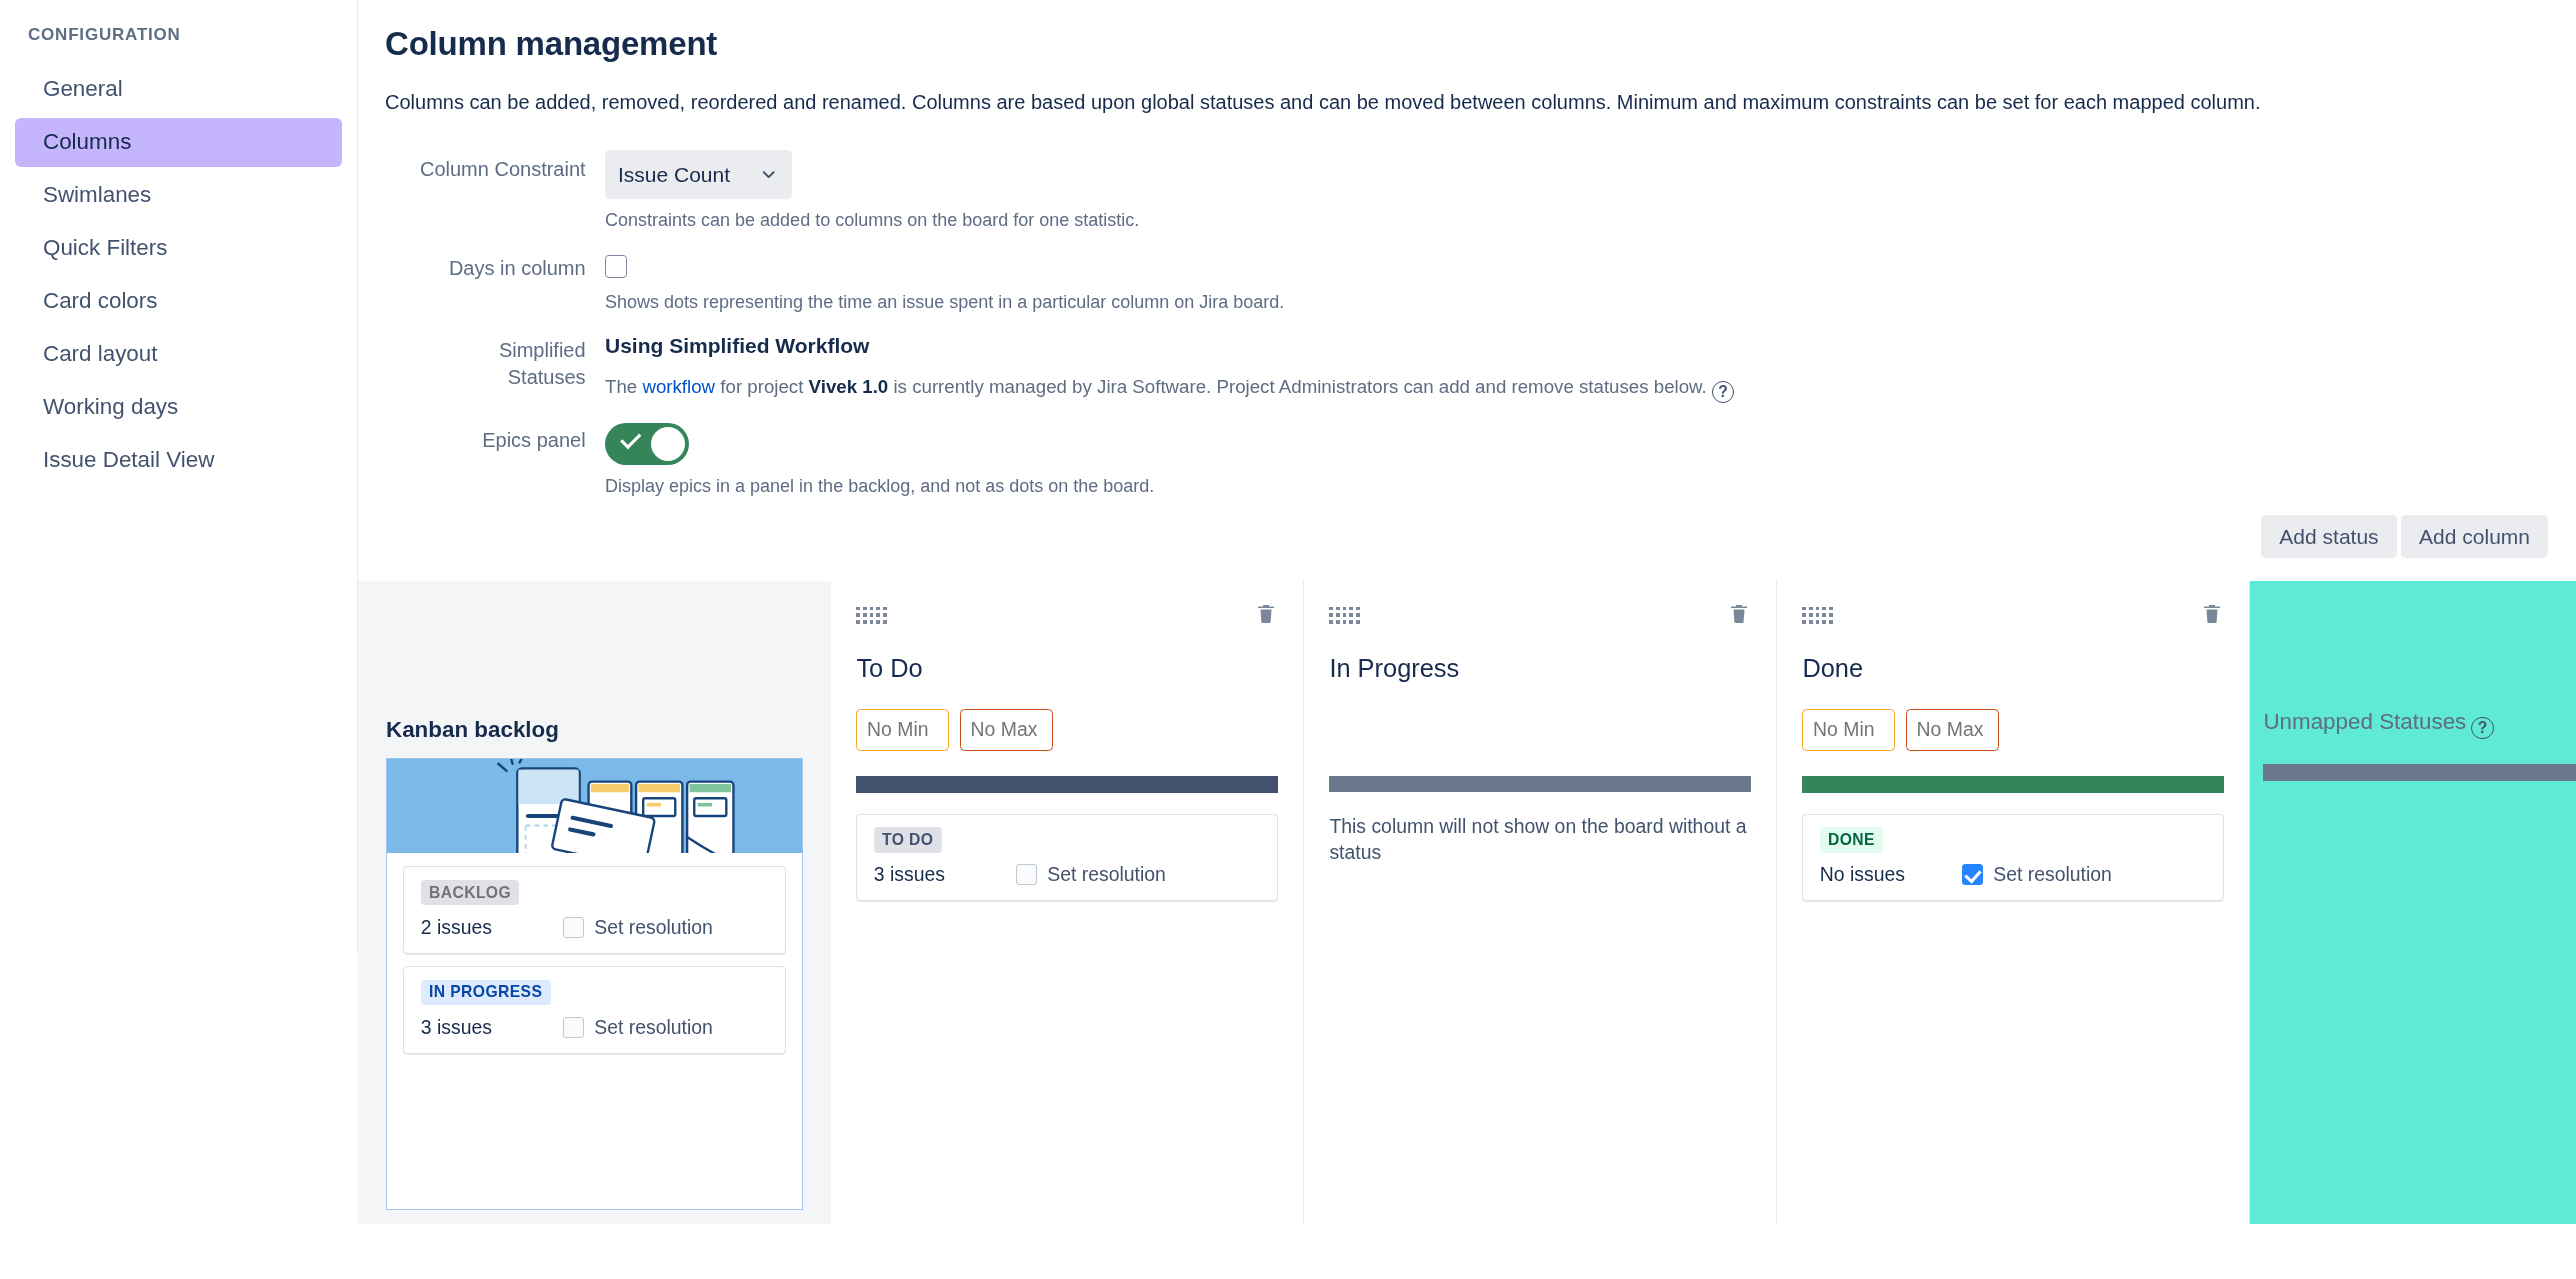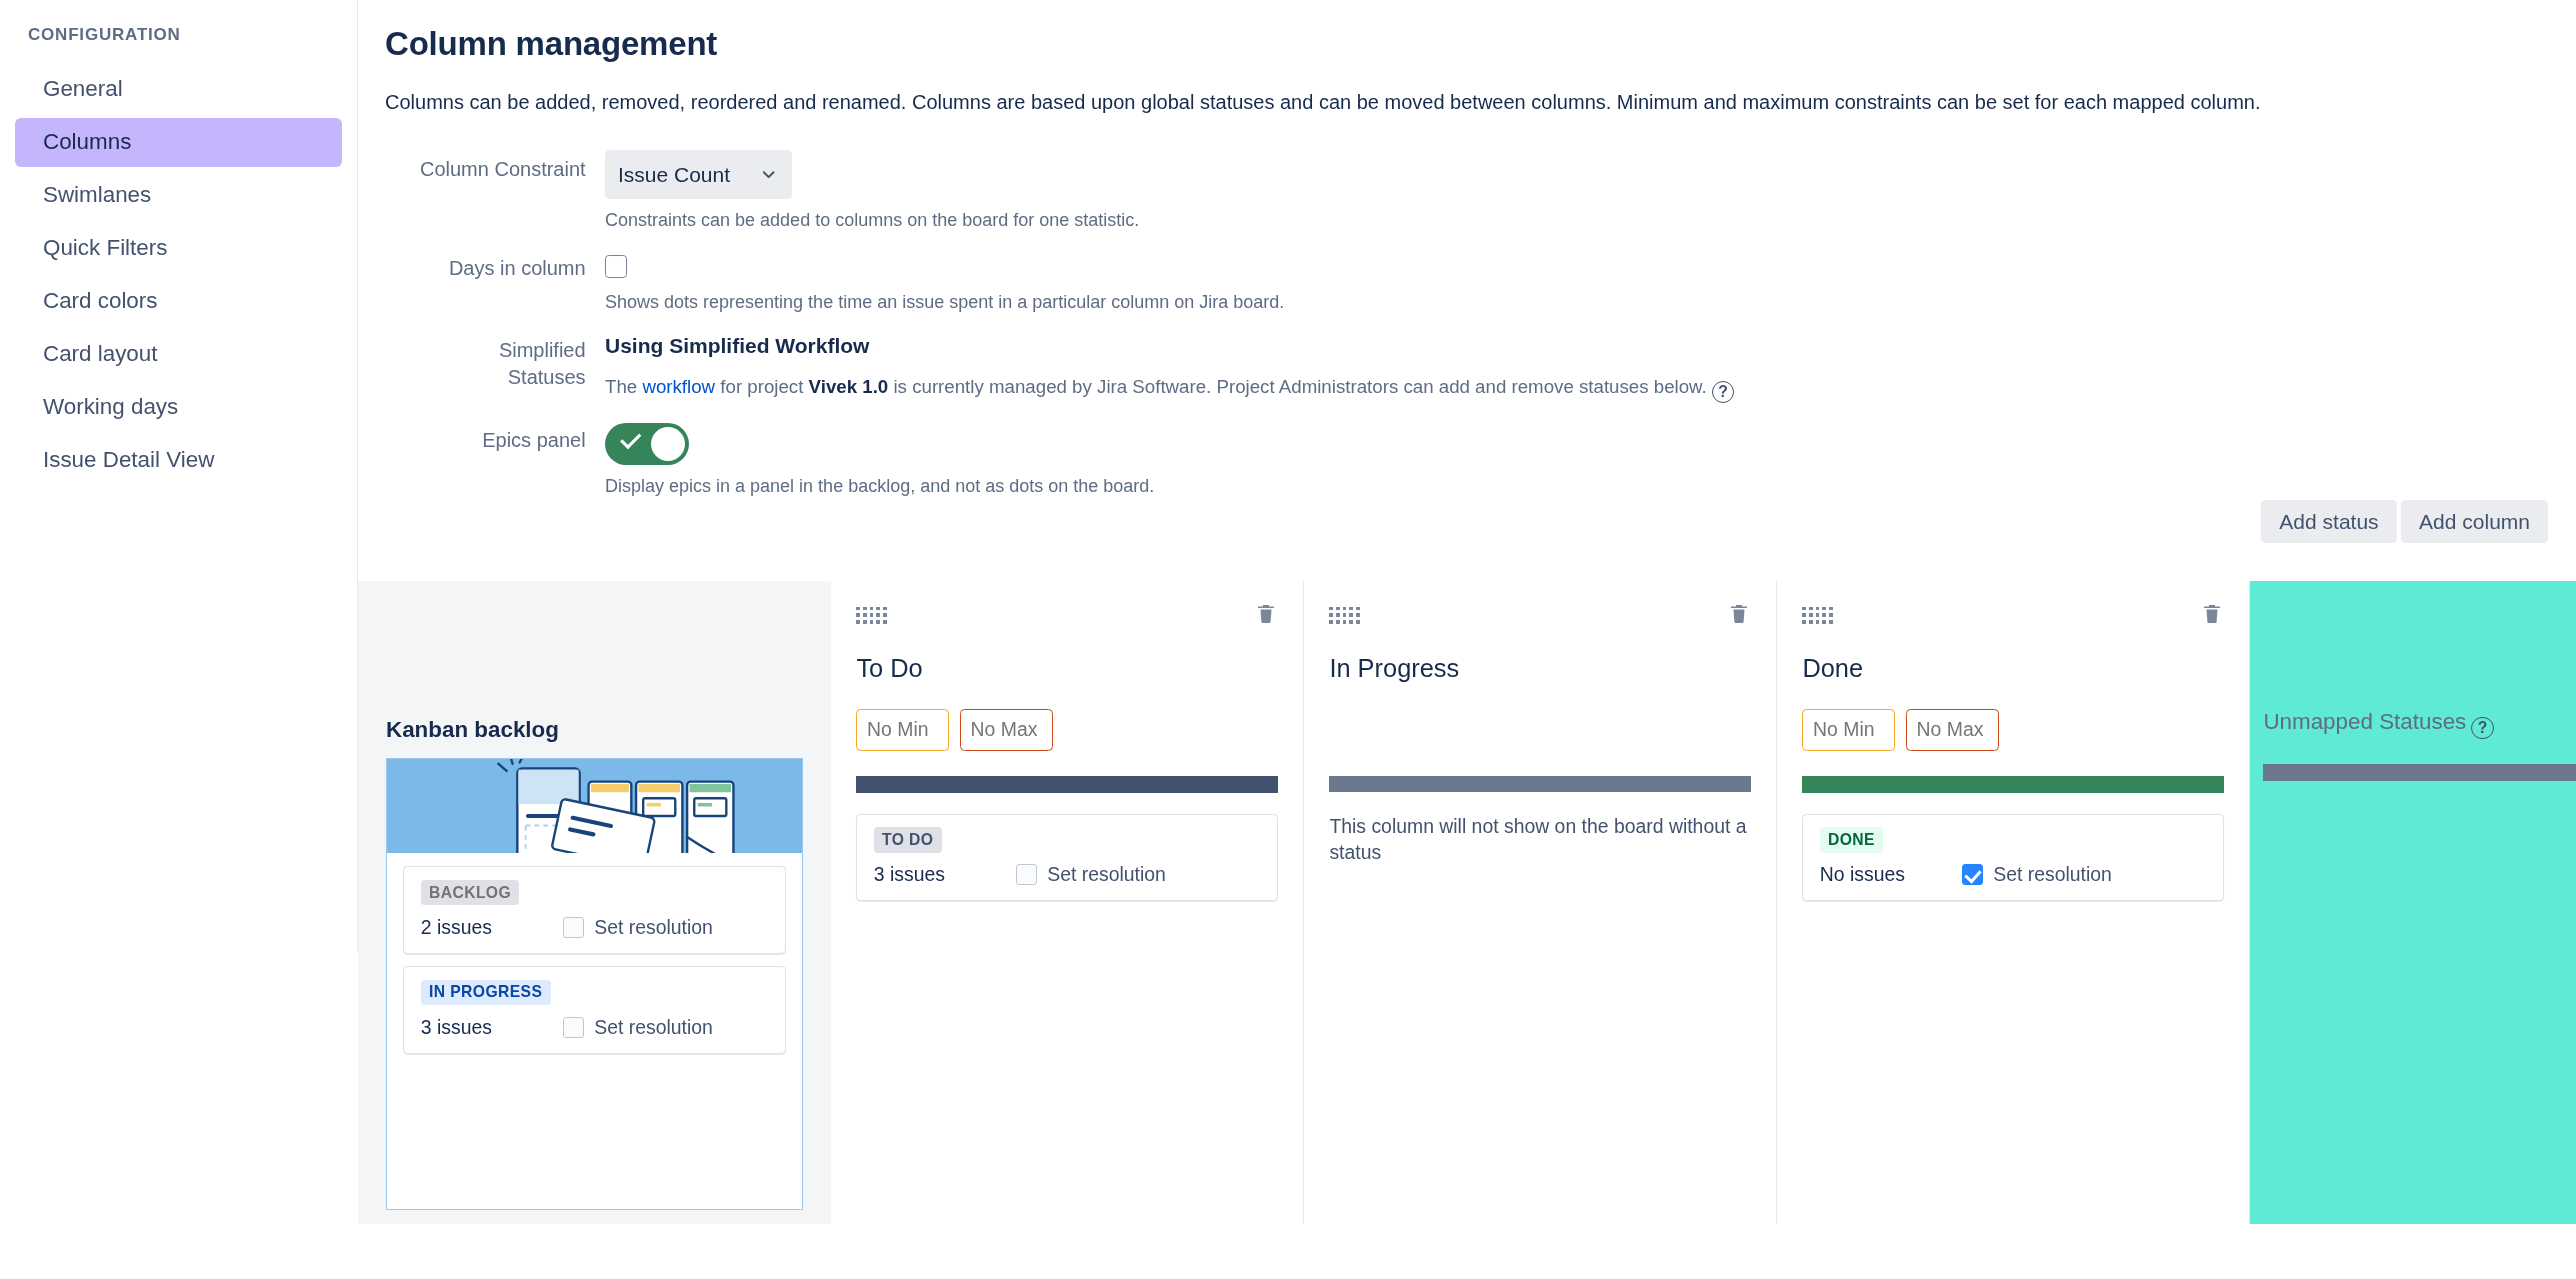--- a/index.html
+++ b/index.html
@@ -97,21 +97,21 @@
     border-radius: 50%; background: #fff;
   }
   .toggle .tick {
     position: absolute; left: 15.7px; top: 10.5px; width: 19.4px; height: 10.5px;
     border-left: 3.7px solid #fff; border-bottom: 3.7px solid #fff;
     transform: rotate(-45deg);
   }
 
   
   .actions {
-    position: absolute; right: 28px; top: 500px;
+    position: absolute; right: 28px; top: 515px;
     display: flex; gap: 4.5px;
   }
   .btn {
     background: #ebecf0; color: #42526e; border: none;
     font-size: 21px; font-family: "Liberation Sans", sans-serif;
     padding: 9.7px 18px; border-radius: 4.5px; cursor: pointer;
   }
 
   
   .board {

